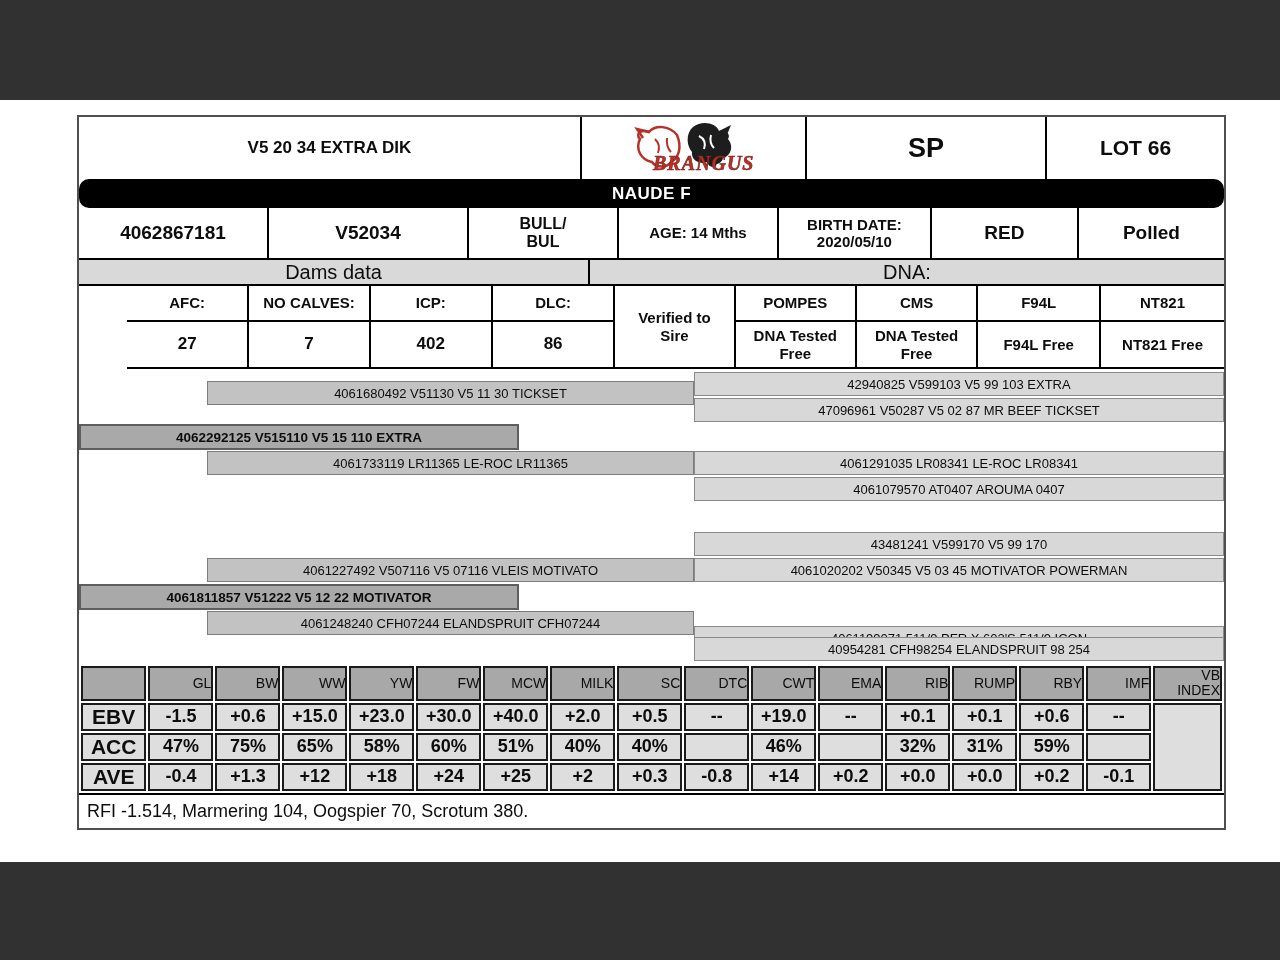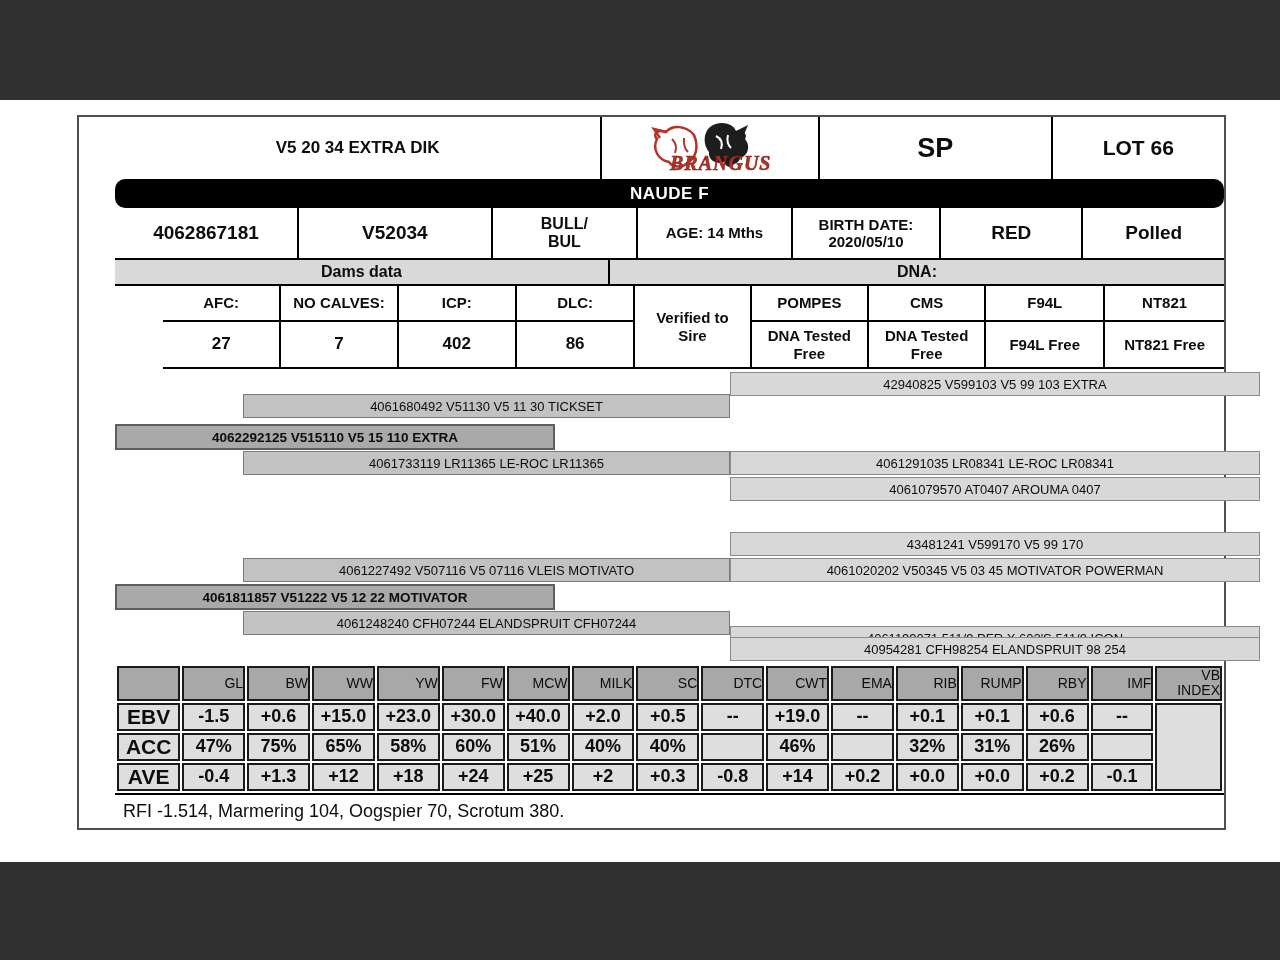--- a/index.html
+++ b/index.html
@@ -6,21 +6,21 @@
   body {
     width:1280px; height:960px; position:relative; overflow:hidden;
     background:#ffffff; font-family:"Liberation Sans", sans-serif; color:#0d0d0d;
   }
   .letterbox { position:absolute; left:0; width:1280px; background:#313131; }
   .letterbox.top { top:0; height:100px; }
   .letterbox.bottom { top:862px; height:98px; }
 
   .sheet {
     position:absolute; left:77px; top:115px; width:1149px;
-    box-sizing:border-box; border:2px solid #4f4f4f; background:#fff;padding-left:36px;
+    box-sizing:border-box; border:2px solid #4f4f4f; background:#fff;
   }
   .preline { white-space:pre-line; }
 
   
   .header-row { display:flex; height:62px; }
   .header-row .hcell {
     box-sizing:border-box; display:flex; align-items:center; justify-content:center;
     border-right:2px solid #000; text-align:center;
   }
   .hcell.name { width:43.93%; font-weight:bold; font-size:17px; }
@@ -45,21 +45,21 @@
   .icell.sex   { width:13.10%; font-size:16px; }
   .icell.age   { width:13.97%; font-size:15px; }
   .icell.birth { width:13.36%; font-size:15px; }
   .icell.col   { width:12.84%; font-size:19px; }
   .icell.horn  { flex:1; border-right:none; font-size:19px; }
 
   
   .section-row { display:flex; height:24px; border-bottom:2px solid #000; background:#d9d9d9; }
   .section-row .scell {
     box-sizing:border-box; display:flex; align-items:center; justify-content:center;
-    font-weight:bold; font-size:16px;
+    font-weight:normal; font-size:20px;
   }
   .scell.dams { width:44.63%; border-right:2px solid #000; }
   .scell.dna  { flex:1; }
 
   
   .stats {
     display:grid; border-bottom:2px solid #000;
     grid-template-columns:11.15% 11.06% 11.15% 11.15% 10.97% 11.06% 11.06% 11.2% auto;
     grid-template-rows:36px 45px;
     margin-left:48px;
@@ -172,21 +172,22 @@
     <div class="gcell wrapv preline">DNA Tested
 Free</div>
     <div class="gcell wrapv preline">DNA Tested
 Free</div>
     <div class="gcell wrapv">F94L Free</div>
     <div class="gcell wrapv lastcol">NT821 Free</div>
   </div>
 
   <div class="pedigree">
     <div class="pbar g3" style="top:3px">42940825 V599103 V5 99 103 EXTRA</div>
-    <div class="pbar g2" style="top:25px">4061680492 V51130 V5 11 30 TICKSET</div>
+    <div class="pbar g2" style="top:12px">4061680492 V51130 V5 11 30 TICKSET</div>
+    <div class="pbar g3" style="top:29px">47096961 V50287 V5 02 87 MR BEEF TICKSET</div>
     <div class="pbar g1" style="top:55px">4062292125 V515110 V5 15 110 EXTRA</div>
     <div class="pbar g2" style="top:82px">4061733119 LR11365 LE-ROC LR11365</div>
     <div class="pbar g3" style="top:82px">4061291035 LR08341 LE-ROC LR08341</div>
     <div class="pbar g3" style="top:108px">4061079570 AT0407 AROUMA 0407</div>
 
     <div class="pbar g3" style="top:163px">43481241 V599170 V5 99 170</div>
     <div class="pbar g2" style="top:189px">4061227492 V507116 V5 07116 VLEIS MOTIVATO</div>
     <div class="pbar g3" style="top:189px">4061020202 V50345 V5 03 45 MOTIVATOR POWERMAN</div>
     <div class="pbar g1" style="top:215px">4061811857 V51222 V5 12 22 MOTIVATOR</div>
     <div class="pbar g2" style="top:242px">4061248240 CFH07244 ELANDSPRUIT CFH07244</div>
@@ -262,21 +263,21 @@
       <td class="v">58%</td>
       <td class="v">60%</td>
       <td class="v">51%</td>
       <td class="v">40%</td>
       <td class="v">40%</td>
       <td class="v"></td>
       <td class="v">46%</td>
       <td class="v"></td>
       <td class="v">32%</td>
       <td class="v">31%</td>
-      <td class="v">26%</td>
+      <td class="v">59%</td>
       <td class="v"></td>
     </tr>
     <tr>
       <td class="rowlabel">AVE</td>
       <td class="v">-0.4</td>
       <td class="v">+1.3</td>
       <td class="v">+12</td>
       <td class="v">+18</td>
       <td class="v">+24</td>
       <td class="v">+25</td>

